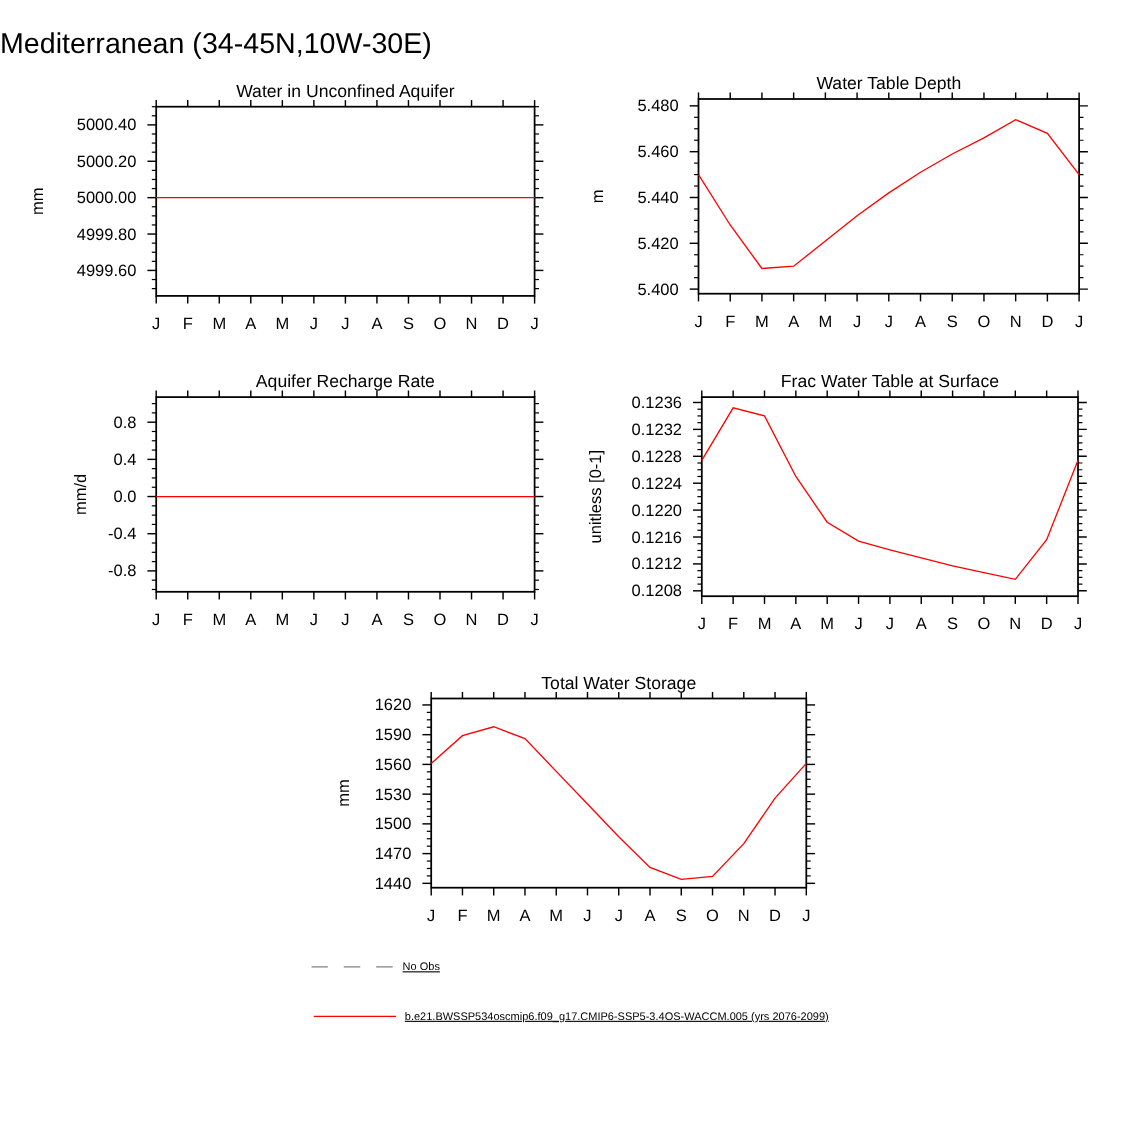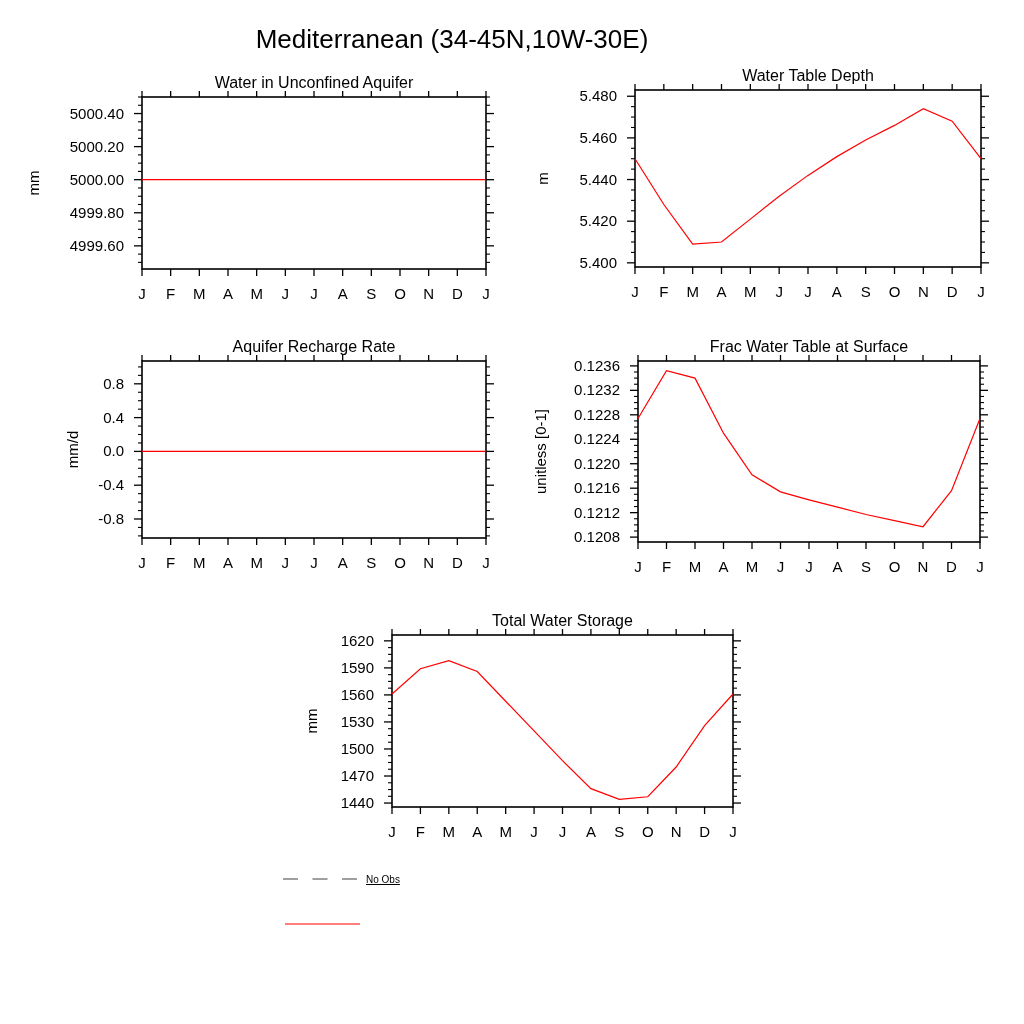--- a/index.html
+++ b/index.html
@@ -1,18 +1,18 @@
 <!DOCTYPE html>
 <html><head>
 <meta charset="utf-8">
 <style>
   html,body{margin:0;padding:0;background:#ffffff;}
   body{width:1024px;height:1024px;position:relative;overflow:hidden;
        font-family:"Liberation Sans",sans-serif;color:#000;}
-  .page-title{position:absolute;left:0;top:24px;width:904px;text-align:center;
+  .page-title{position:absolute;left:0;top:24px;width:904px;
               font-size:26px;line-height:30px;}
   #charts{position:absolute;left:0;top:0;}
   .legend-row{position:absolute;display:flex;align-items:center;gap:8px;}
   .legend-row svg{display:block;flex:0 0 auto;}
   .legend-label{font-size:10px;white-space:nowrap;text-decoration:underline;}
   #legend-row-noobs{left:283px;top:872px;}
   #legend-row-model{left:285px;top:917px;}
 </style>
 </head>
 <body>
@@ -509,15 +509,16 @@
     <svg width="75" height="14">
       <line x1="0" y1="7" x2="74" y2="7" stroke-width="1.3" stroke-dasharray="15 14.5" stroke="#808080"></line>
     </svg>
     <span class="legend-label">No Obs</span>
   </div>
 
   <div class="legend-row" id="legend-row-model">
     <svg width="75" height="14">
       <line x1="0" y1="7" x2="75" y2="7" stroke-width="1.2" stroke="#ff0000"></line>
     </svg>
+    <span class="legend-label">b.e21.BWSSP534oscmip6.f09_g17.CMIP6-SSP5-3.4OS-WACCM.005 (yrs 2076-2099)</span>
   </div>
 
 </div>
 
 </body></html>

